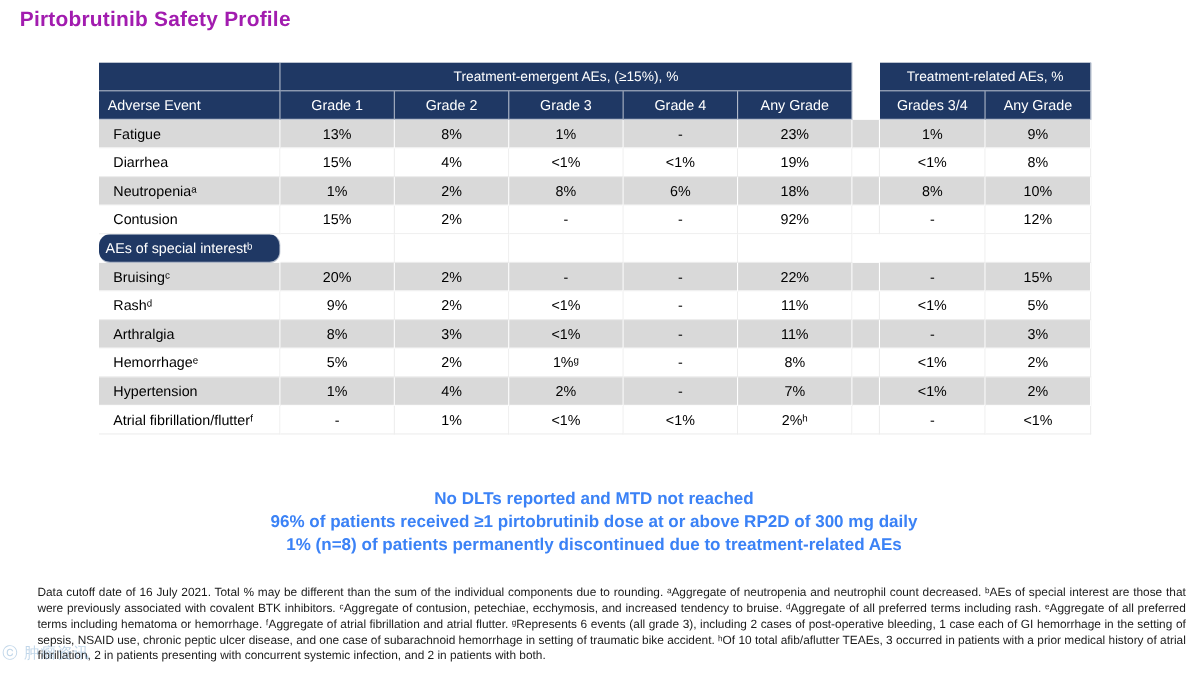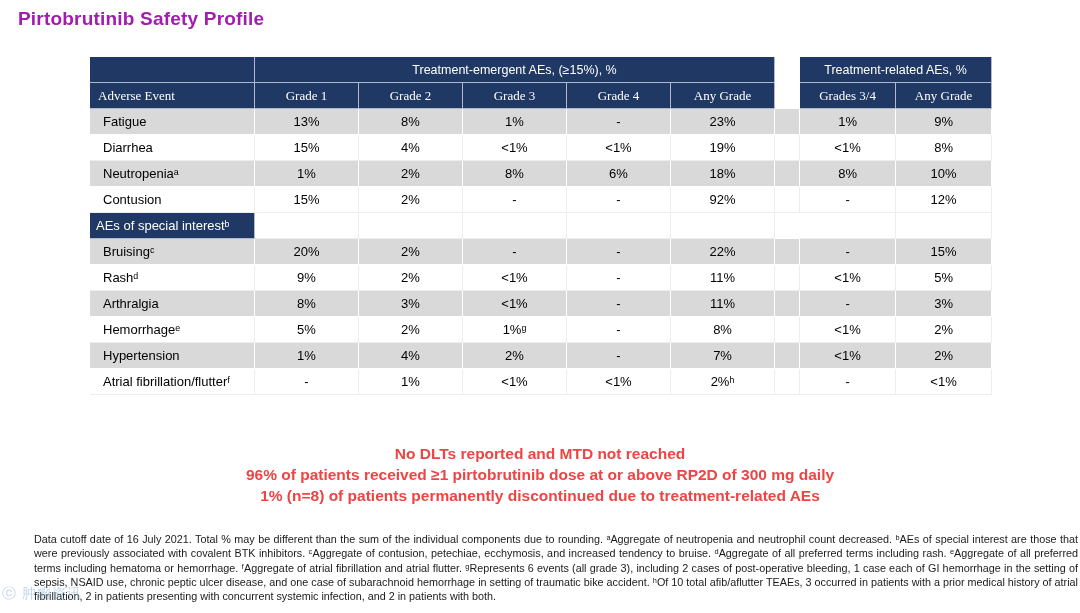--- a/index.html
+++ b/index.html
@@ -45,45 +45,46 @@
   }
   .tbl th {
     background: var(--header-navy, #1f3864);
     color: #ffffff;
     font-weight: normal;
     border-right: 1px solid rgba(255,255,255,0.65);
     border-bottom: 1px solid rgba(255,255,255,0.65);
   }
   .tbl th.main-hd { font-size: 15px; font-weight: bold; }
   .tbl th.sub-hd  { font-size: 12.5px; }
-  .tbl th.col-hd  { font-size: 13px; font-family: Liberation Serif, serif; }
+  .tbl th.col-hd  { font-size: 13px; }
   .tbl th.ae-hd   { text-align: left; padding-left: 8px; }
   .tbl tr.shade td { background: var(--row-shade, #d9d9d9); border-right: 1px solid #ffffff; border-bottom: 1px solid #ffffff; }
   .tbl tr.plain td { background: #ffffff; border-right: 1px solid #ededed; border-bottom: 1px solid #ededed; }
   .tbl td.ae { text-align: left; padding-left: 13px; }
   .tbl td.section-label {
     background: var(--header-navy, #1f3864);
     color: #ffffff;
     text-align: left;
     padding-left: 6px;
     border-right: 1px solid rgba(255,255,255,0.65);
     border-bottom: 1px solid rgba(255,255,255,0.65);
+    border-radius: 10px;
   }
   .tbl td.plain-cell { background: #ffffff; border-right: 1px solid #ededed; border-bottom: 1px solid #ededed; }
   .tbl th.gap, .tbl td.gap { background: #ffffff; border: none; }
   .summary {
     position: absolute;
     left: 0;
     top: 443px;
     width: 1080px;
     text-align: center;
     font-weight: bold;
     font-size: 15.5px;
     line-height: 21px;
-    color: #ef4444;
+    color: #3b82f6;
   }
   .footnote {
     position: absolute;
     left: 34px;
     top: 532px;
     width: 1044px;
     font-size: 10.8px;
     line-height: 1.33;
     text-align: justify;
     color: #1a1a1a;

